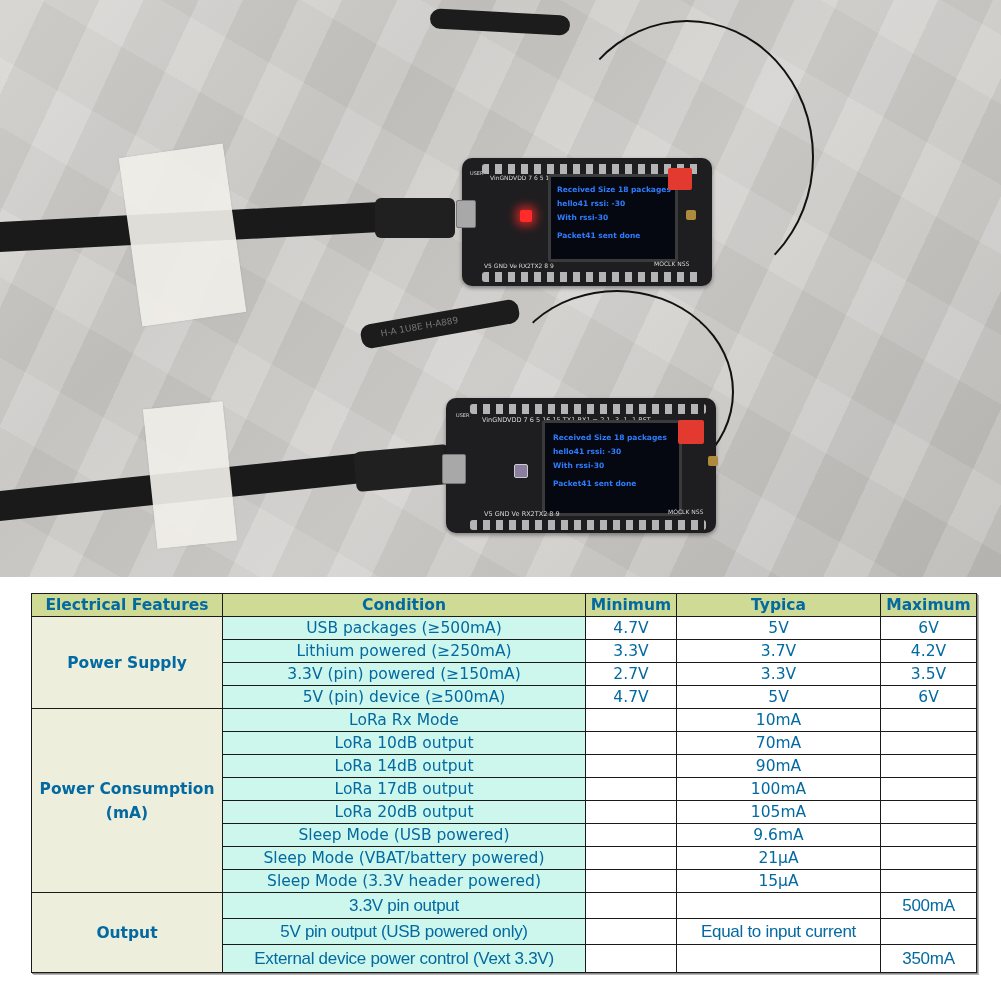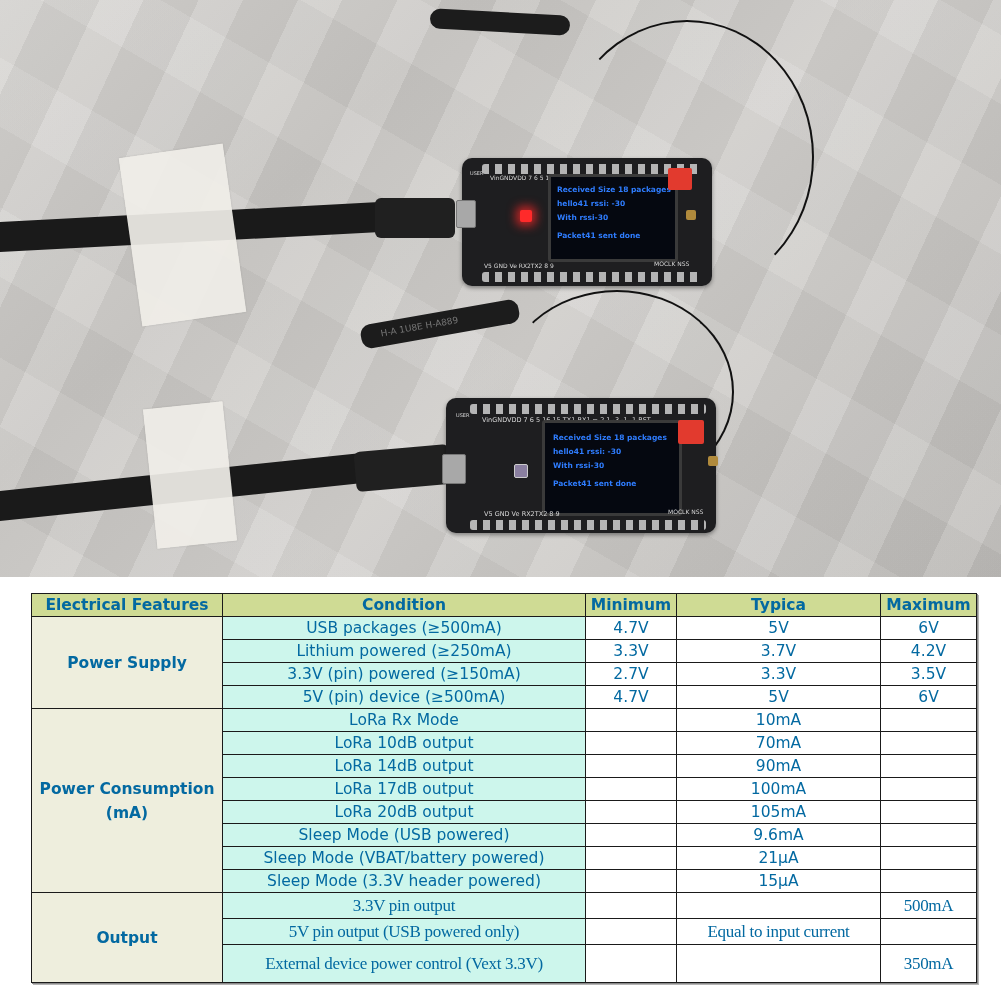--- a/index.html
+++ b/index.html
@@ -89,21 +89,21 @@
     background: #cfdb94; font-weight: bold; height: 22px;
   }
   .spec-table td.group {
     background: #eeeedd; font-weight: bold; line-height: 24px;
   }
   .spec-table td.cond {
     background: #cdf6ec;
   }
   .spec-table td.val { background: #ffffff; }
   .spec-table td.cond.narrow, .spec-table td.val.narrow {
-    font-family: Liberation Serif, serif; font-size: 17px; letter-spacing: -0.3px;
+    font-family: Liberation Sans, sans-serif; font-size: 17px; letter-spacing: -0.3px;
   }
   col.c1 { width: 191px; } col.c2 { width: 363px; } col.c3 { width: 91px; }
   col.c4 { width: 204px; } col.c5 { width: 96px; }
 </style>
 </head>
 <body>
 
 <div class="photo">
 
   <div class="cable" style="left:-20px; top:212px; width:420px; height:30px; transform:rotate(-3deg);"></div>
@@ -265,20 +265,20 @@
       <td class="val narrow"></td>
       <td class="val narrow"></td>
       <td class="val narrow">500mA</td>
     </tr>
     <tr style="height:26px;">
       <td class="cond narrow">5V pin output   (USB powered only)</td>
       <td class="val narrow"></td>
       <td class="val narrow">Equal to input current</td>
       <td class="val narrow"></td>
     </tr>
-    <tr style="height:38px;">
+    <tr style="height:28px;">
       <td class="cond narrow">External device power control (Vext 3.3V)</td>
       <td class="val narrow"></td>
       <td class="val narrow"></td>
       <td class="val narrow">350mA</td>
     </tr>
   </tbody>
 </table>
 
 </body></html>

